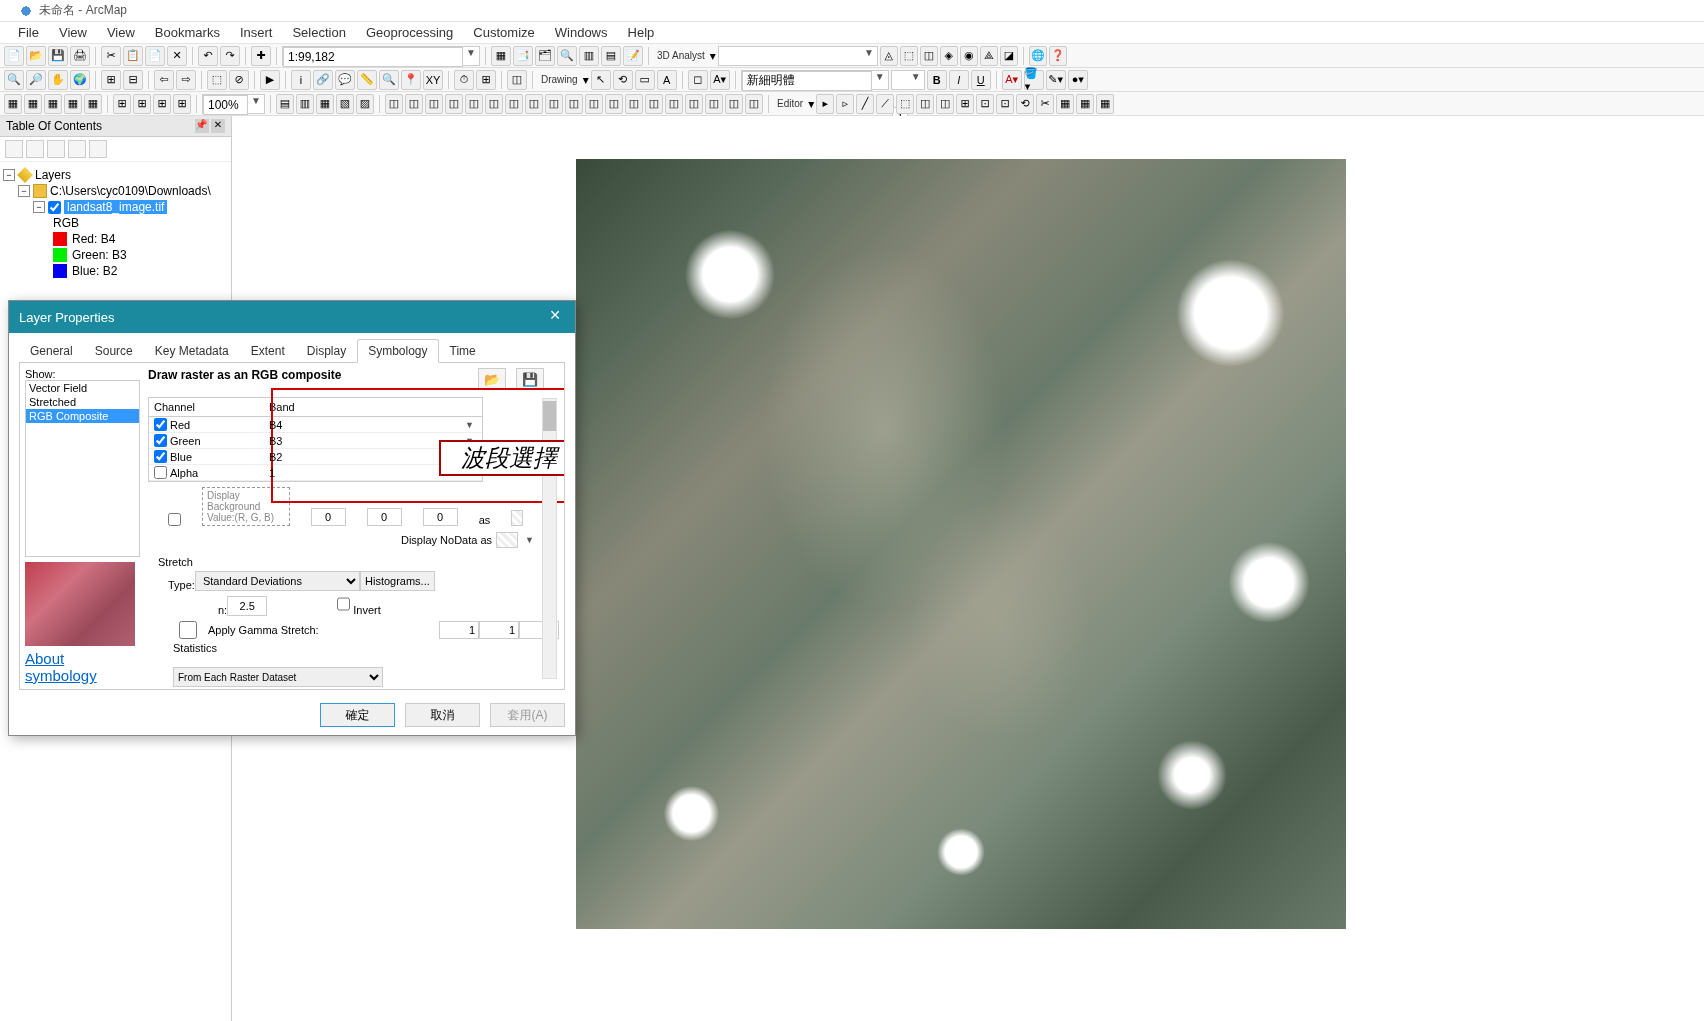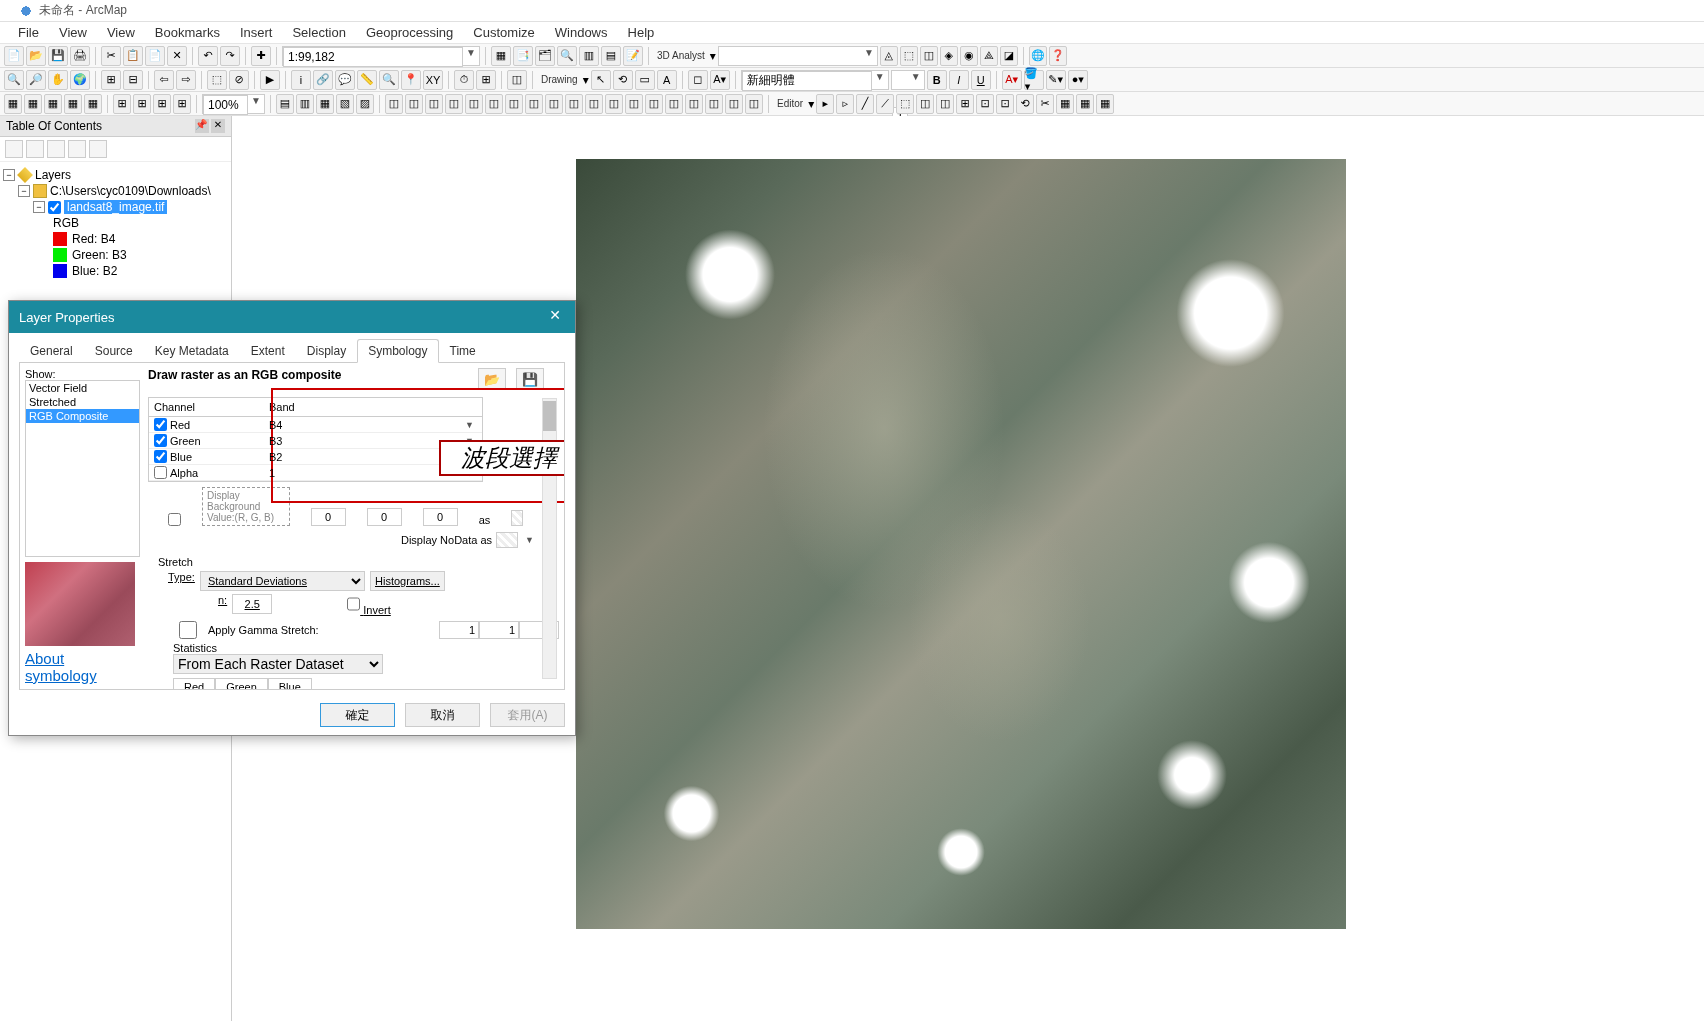--- a/index.html
+++ b/index.html
@@ -77,28 +77,28 @@
 .ch-row .cell1 { width: 115px; padding: 1px 5px; display: flex; align-items: center; gap: 3px; }
 .ch-row .cell2 { flex: 1; padding: 1px 5px; display: flex; align-items: center; justify-content: space-between; position:relative;}
 .dd-arrow { font-size: 9px; color: #555; cursor: pointer; padding:0 3px;}
 .anno-box { position: absolute; left: 299px; top: 72px; width: 140px; height: 36px; border: 2px solid #a00; background: #fff; display: flex; align-items: center; justify-content: center; font-size: 24px; font-family: "Microsoft JhengHei", sans-serif; z-index: 5; font-style: italic; }
 .bg-row { display: flex; align-items: flex-end; font-size: 11px; margin-top: 5px; gap: 21px; margin-left: 20px;}
 .bg-row input[type="text"] { width: 35px; height: 18px; border: 1px solid #ccc; text-align: center; font-size: 11px; }
 .bg-label-box { border:1px dashed #999; padding:2px 4px; font-size:10px; color:#888;}
 .nodata-row { text-align: right; font-size: 11px; margin-top: 6px; padding-right: 22px; display:flex; justify-content:flex-end; align-items:center; gap:4px;}
 .mini-swatch { width:22px; height:16px; border:1px solid #ccc; background:repeating-linear-gradient(45deg,#eee,#eee 3px,#fff 3px,#fff 6px);}
 .stretch-row { font-size: 11px; margin-top: 8px; margin-left: 10px;}
-.stretch-line { display: flex; align-items: flex-start; gap: 5px; margin-top: 3px; margin-left: 10px; text-decoration: underline;}
+.stretch-line { display: flex; align-items: flex-end; margin-top: 3px; margin-left: 10px;}
 .stretch-line select, .stretch-line input { height: 20px; border: 1px solid #ccc; font-size: 11px; padding: 0 3px;}
 .hist-btn { width: 75px; height: 20px; border: 1px solid #ccc; background: #f0f0f0; font-size: 11px; cursor: pointer; }
 .n-input { width: 40px; text-align: center; }
 .gamma-row { display: flex; align-items: center; margin-left: 20px; margin-top: 5px; font-size: 11px;}
 .gamma-row input { width: 40px; height: 18px; border: 1px solid #ccc; text-align: right; padding:0 3px; font-size:11px;}
 .stats-box { margin-left: 25px; margin-top: 3px; font-size: 11px;}
-.stats-box select { width: 210px; height: 20px; border: 1px solid #ccc; font-size: 14px; margin-top:0;}
+.stats-box select { width: 210px; height: 20px; border: 1px solid #ccc; font-size: 10px; margin-top:13px;}
 .rgb-tabs { display: flex; margin-top: 4px; font-size: 11px;}
 .rgb-tabs div { padding: 2px 10px; border: 1px solid #ccc; cursor: pointer; }
 .rgb-tabs .act { background: #fff; border-bottom: 1px solid #fff;}
 .dialog-footer { padding: 8px 10px; display: flex; justify-content: flex-end; gap: 10px; }
 .dialog-footer button { width: 75px; height: 24px; border: 1px solid #ccc; background: #f0f0f0; font-size: 12px; cursor: pointer; }
 .dialog-footer .primary { border: 1px solid #3399dd; }
 .dialog-footer button:disabled { color: #999; }
 .pct-input { width: 45px; }
 </style>
 </head>

